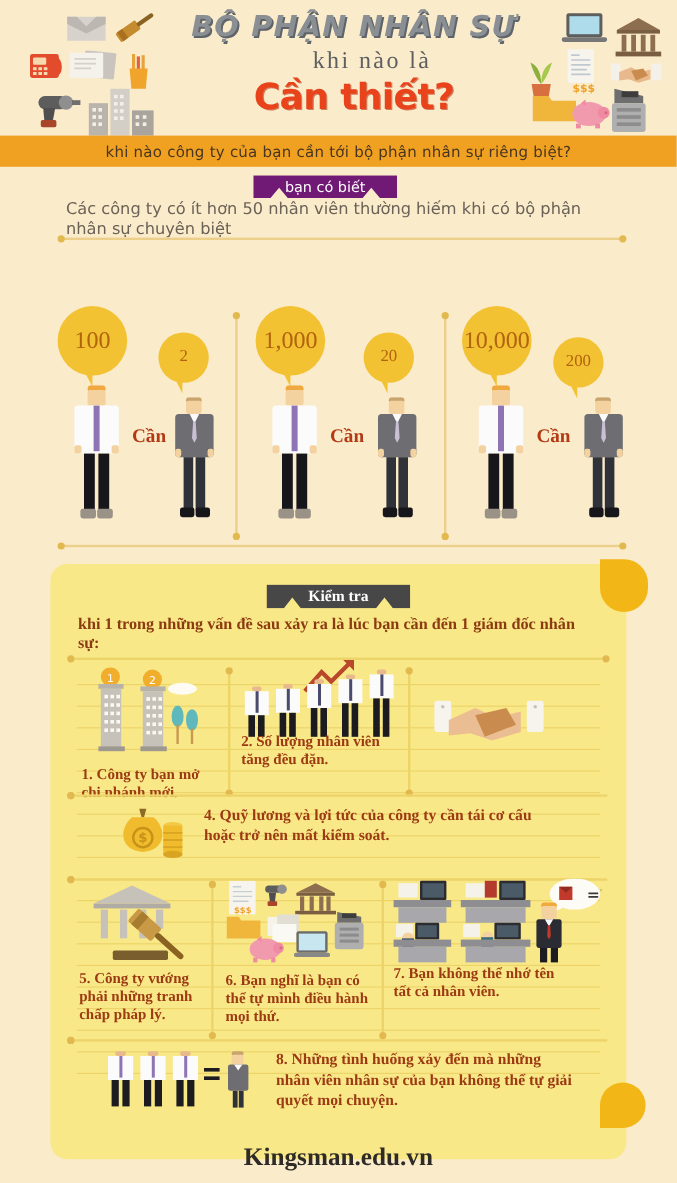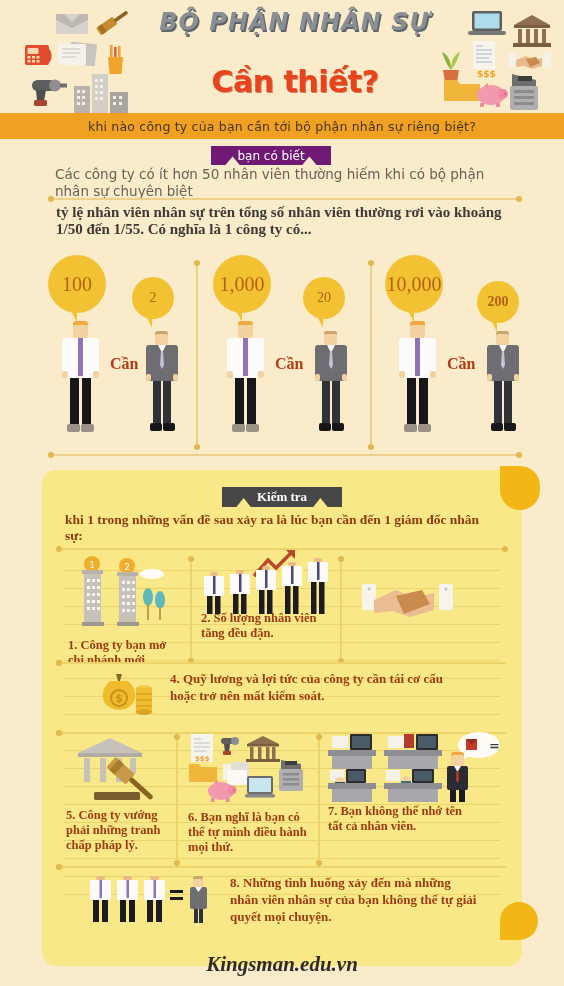--- a/index.html
+++ b/index.html
@@ -198,21 +198,21 @@
   .item-text {
     position:absolute;
     font-family:"Liberation Serif", serif; font-weight:bold;
     font-size:12.5px; line-height:15px; color:#9C3A14;
   }
 
   #footer-url {
     position:absolute; left:0; top:952px; width:564px;
     text-align:center;
     font-family:"Liberation Serif", serif;
-    font-weight:bold; font-style:italic;
+    font-weight:bold; 
     font-size:21px; color:#2E2A26;
   }
 
   
   svg { display:block; }
 </style>
 </head>
 <body>
 
 <div id="page">
@@ -308,20 +308,21 @@
             <rect x="41" y="24" width="3" height="3"></rect>
               <rect x="47" y="24" width="3" height="3"></rect>
             <rect x="41" y="30" width="3" height="3"></rect>
               <rect x="47" y="30" width="3" height="3"></rect>
           </g>
         </svg>
       </div>
     </div>
 
     <div class="title-main">BỘ PHẬN NHÂN SỰ</div>
+    <div class="title-sub">khi nào là</div>
     <div class="title-cta">Cần thiết?</div>
 
     <div class="icon-cluster" style="left:448px; top:8px; width:110px; height:104px;">
 
       <div class="ic" style="left:20px; top:2px;">
         <svg width="38" height="28" viewBox="0 0 38 28">
           <rect x="4" y="1" width="30" height="20" rx="2" fill="#5E5E5E"></rect>
           <rect x="6.5" y="3.5" width="25" height="15" fill="#AFDCEA"></rect>
           <rect x="0" y="21" width="38" height="4" rx="2" fill="#777"></rect>
         </svg>
@@ -402,21 +403,20 @@
     </div>
   </div>
 
   <div id="banner">
     <div class="btext">khi nào công ty của bạn cần tới bộ phận nhân sự riêng biệt?</div>
   </div>
 
   <div class="ribbon" id="know-ribbon">bạn có biết</div>
   <div id="know-text">Các công ty có ít hơn 50 nhân viên thường hiếm khi có bộ phận nhân sự chuyên biệt</div>
   <div id="divider-1"></div>
-  <div id="ratio-text">tỷ lệ nhân viên nhân sự trên tổng số nhân viên thường rơi vào khoảng 1/50 đến 1/55. Có nghĩa là 1 công ty có...</div>
 
   <div id="people">
 
     <div class="pgroup" style="left:40px;">
       <div class="bubble big" style="left:8px; top:0px;">100</div>
       <div class="bubble small" style="left:92px; top:22px;">2</div>
 
       <div style="position:absolute; left:18px; top:66px;">
         <svg width="44" height="118" viewBox="0 0 44 118">
           <rect x="15" y="0" width="15" height="6" rx="3" fill="#F0A93F"></rect>
@@ -480,21 +480,21 @@
           <rect x="11" y="50" width="8" height="44" fill="#2F3238"></rect>
           <rect x="21" y="50" width="8" height="44" fill="#2F3238"></rect>
           <rect x="8" y="92" width="12" height="8" rx="2" fill="#16161B"></rect>
           <rect x="21" y="92" width="12" height="8" rx="2" fill="#16161B"></rect>
         </svg>
       </div>
     </div>
 
     <div class="pgroup" style="left:385px;">
       <div class="bubble big" style="left:0px; top:0px;">10,000</div>
-      <div class="bubble small" style="left:92px; top:26px;font-weight:bold;">200</div>
+      <div class="bubble small" style="left:76px; top:26px;">200</div>
       <div style="position:absolute; left:10px; top:66px;">
         <svg width="44" height="118" viewBox="0 0 44 118">
           <rect x="15" y="0" width="15" height="6" rx="3" fill="#F0A93F"></rect>
           <rect x="15" y="4" width="15" height="13" rx="2" fill="#F4D2A0"></rect>
           <rect x="4" y="17" width="37" height="40" rx="3" fill="#FBFBFB"></rect>
           <rect x="20" y="17" width="5" height="38" fill="#8E74B5"></rect>
           <rect x="4" y="50" width="6" height="7" rx="2" fill="#F4D2A0"></rect>
           <rect x="35" y="50" width="6" height="7" rx="2" fill="#F4D2A0"></rect>
           <rect x="12" y="57" width="9" height="48" fill="#16161B"></rect>
           <rect x="24" y="57" width="9" height="48" fill="#16161B"></rect>

